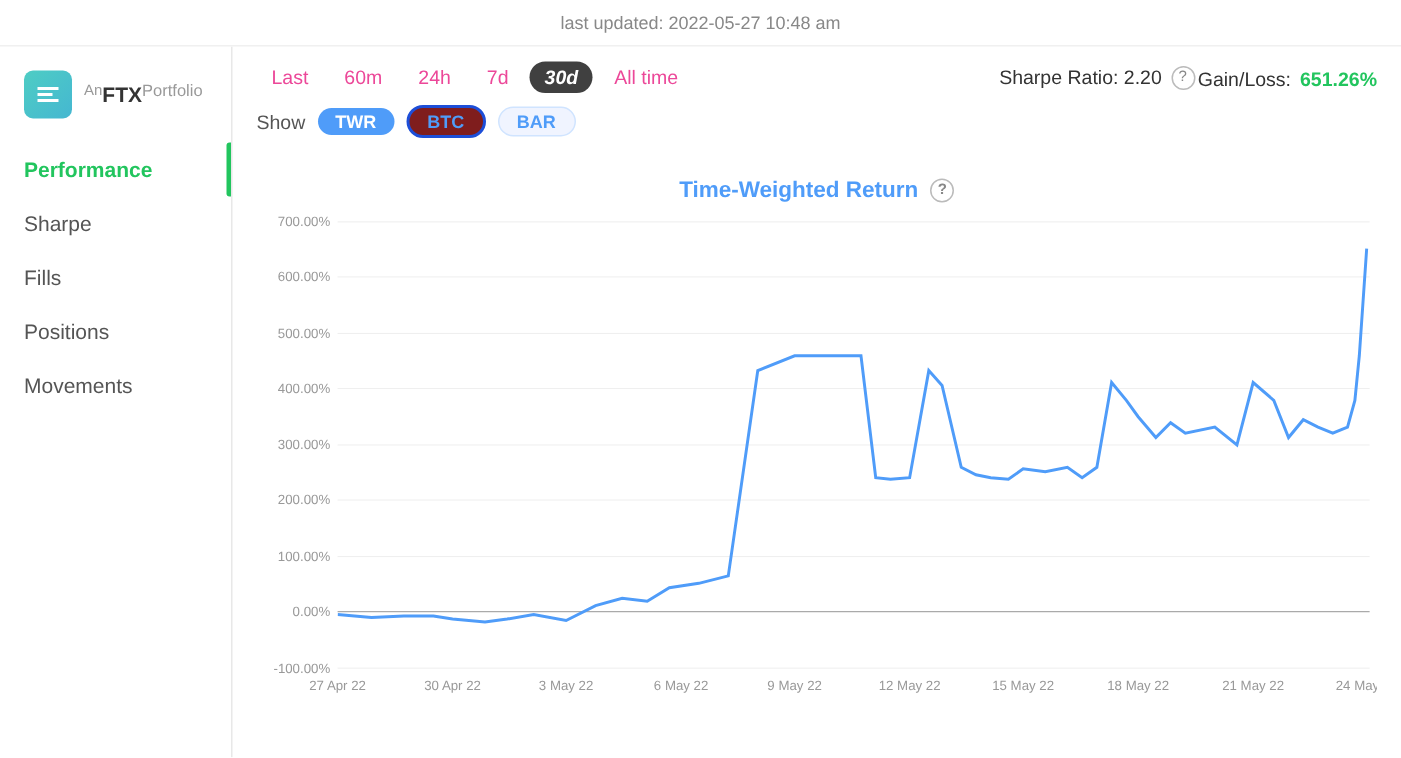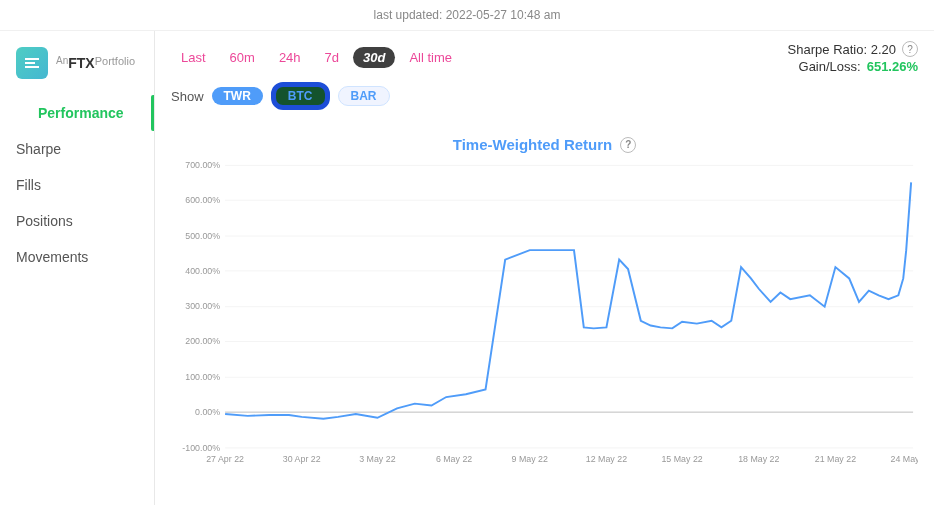--- a/index.html
+++ b/index.html
@@ -80,21 +80,20 @@
     .nav-item {
       padding: 10px 16px;
       font-size: 14px;
       color: #555;
       cursor: pointer;
       position: relative;
     }
     .nav-item.active {
       color: #22c55e;
       font-weight: 600;
-      margin-left: 22px;
     }
     .nav-item.active::after {
       content: '';
       position: absolute;
       right: 0;
       top: 0;
       bottom: 0;
       width: 3px;
       background: #22c55e;
       border-radius: 2px 0 0 2px;
@@ -133,21 +132,21 @@
     }
     .time-btn.active {
       background: #404040;
       color: #fff;
       font-weight: 600;
       font-style: italic;
     }
 
     .metrics {
       display: flex;
-      flex-direction: column;
+      flex-direction: row;
       align-items: flex-end;
       gap: 2px;
     }
     .metric-row {
       display: flex;
       align-items: center;
       gap: 6px;
       font-size: 13px;
     }
     .metric-label { color: #333; font-weight: 500; }
@@ -176,21 +175,21 @@
     .show-label { font-size: 13px; color: #555; }
     .show-btn {
       padding: 2px 12px;
       border-radius: 12px;
       font-size: 12px;
       font-weight: 600;
       cursor: pointer;
       border: none;
     }
     .show-btn-twr { background: #4f9cf9; color: #fff; }
-    .show-btn-btc { background: #14532d; color: #4f9cf9; border: 5px solid #1d4ed8; }
+    .show-btn-btc { background: #7f1d1d; color: #4f9cf9; border: 2px solid #1d4ed8; }
     .show-btn-bar { background: #f0f4ff; color: #4f9cf9; border: 1px solid #d0e4ff; }
 
     
     .chart-area {
       flex: 1;
       display: flex;
       flex-direction: column;
       overflow: hidden;
     }
     .chart-title {

